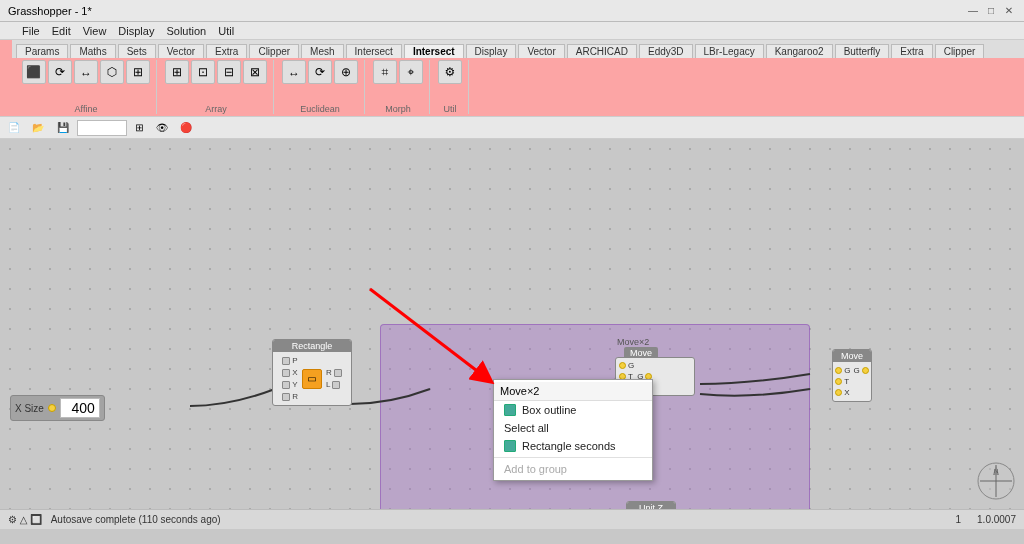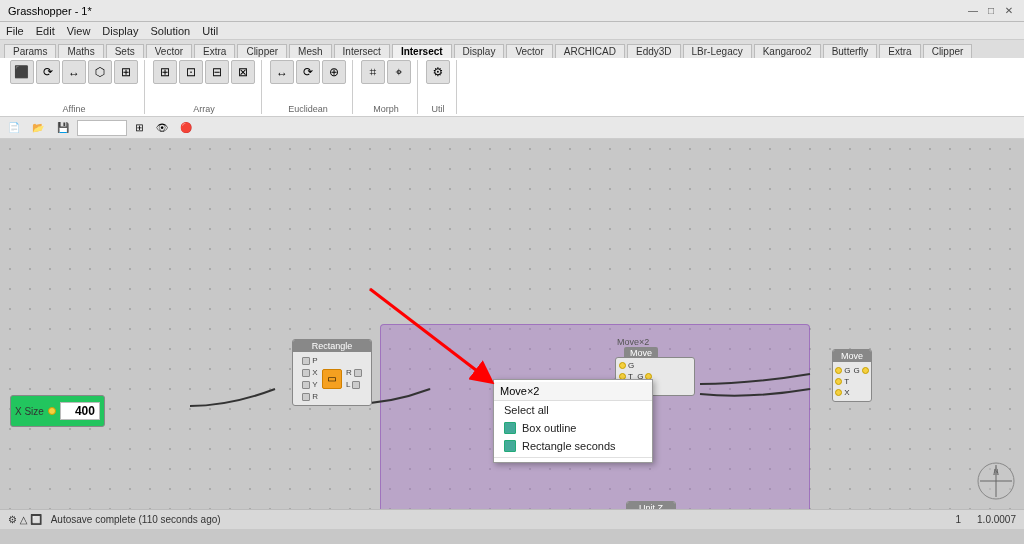--- a/index.html
+++ b/index.html
@@ -30,34 +30,35 @@
       cursor: pointer; font-size: 10px; color: #555;
       display: flex; align-items: center; justify-content: center;
     }
 
     
     #menubar {
       height: 18px;
       background: #e8e8e8;
       display: flex;
       align-items: center;
-      padding: 0 0;
+      padding: 0 16px;
       border-bottom: 1px solid #ccc;
     }
     #menubar span {
       padding: 1px 6px;
       cursor: pointer;
       font-size: 11px;
       color: #222;
     }
 
     
     #ribbon {
-      background: #ffffff;
+      background: #fca5a5;
       border-bottom: 1px solid #ccc;
+      padding-left: 12px;
     }
     #ribbon-tabs {
       height: 18px;
       display: flex;
       align-items: flex-end;
       padding: 0 4px;
       background: #ddd;
     }
     .ribbon-tab {
       padding: 1px 8px;
@@ -213,39 +214,38 @@
       background: #f5a020;
       border: 1px solid #d08000;
       border-radius: 2px;
       display: flex; align-items: center; justify-content: center;
       font-size: 10px;
     }
 
     
     .input-node {
       position: absolute;
-      background: #22c55e;
+      background: #a3a3a3;
       border: 1px solid #888;
       border-radius: 3px;
       display: flex;
       align-items: center;
-      height: 32px;
+      height: 26px;
       padding: 0 4px;
       gap: 4px;
       font-size: 10px;
     }
     .input-node-label { color: #333; }
     .input-node-value {
       background: white;
       border: 1px solid #bbb;
       padding: 1px 4px;
-      font-size: 12px;
+      font-size: 14px;
       min-width: 40px;
       text-align: right;
-      font-weight: bold;
     }
 
     
     .unit-z-node {
       position: absolute;
       background: #e8e8e8;
       border: 1px solid #888;
       border-radius: 3px;
       display: flex;
       flex-direction: column;
@@ -472,21 +472,21 @@
     <path d="M 540 245 Q 590 245 620 240" stroke="#333" stroke-width="2" fill="none"></path>
     <path d="M 540 255 Q 580 260 620 260" stroke="#333" stroke-width="2" fill="none"></path>
     <path d="M 700 245 Q 750 245 810 235" stroke="#333" stroke-width="2" fill="none"></path>
     <path d="M 700 255 Q 750 260 810 250" stroke="#333" stroke-width="2" fill="none"></path>
 
     <path d="M 580 405 Q 600 405 615 405" stroke="#333" stroke-width="2" fill="none"></path>
 
     <path d="M 672 380 Q 672 405 615 405" stroke="#333" stroke-width="2" fill="none"></path>
   </svg>
 
-  <div class="node" style="left:272px; top:200px; width:80px;margin-left:20px;">
+  <div class="node" style="left:272px; top:200px; width:80px;">
     <div class="node-title">Rectangle</div>
     <div class="node-body">
       <div class="node-ports">
         <div class="gtx-port-row">
           <div class="port"></div>
           <span class="port-label">P</span>
         </div>
         <div class="gtx-port-row">
           <div class="port"></div>
           <span class="port-label">X</span>
@@ -575,31 +575,34 @@
   </div>
 
   <div class="unit-z-node" style="left:626px; top:362px; width:50px;">
     <div class="node-title" style="background:#888; color:white; text-align:center; padding:1px; font-size:9px; border-radius:2px 2px 0 0;">Unit Z</div>
 
   </div>
 
   <div id="context-menu" style="left:493px; top:240px;">
     <input class="ctx-search" type="text" value="Move×2" style="">
     <div class="ctx-item">
-      <span>Select all</span>
-    </div>
-    <div class="ctx-item">
       <div class="ctx-icon" style="background:#4a9; border:1px solid #2a7;"></div>
       <span>Box outline</span>
+    </div>
+    <div class="ctx-item">
+      <span>Select all</span>
     </div>
     <div class="ctx-item">
       <div class="ctx-icon" style="background:#4a9; border:1px solid #2a7;"></div>
       <span>Rectangle seconds</span>
     </div>
     <div class="ctx-separator"></div>
+    <div class="ctx-item disabled">
+      <span>Add to group</span>
+    </div>
     
     
     
     
   </div>
 
   <svg class="red-arrow" style="left:360px; top:140px; width:160px; height:120px;">
     <defs>
       <marker id="arrowhead" markerWidth="8" markerHeight="8" refX="4" refY="4" orient="auto">
         <polygon points="0 0, 8 4, 0 8" fill="red"></polygon>

